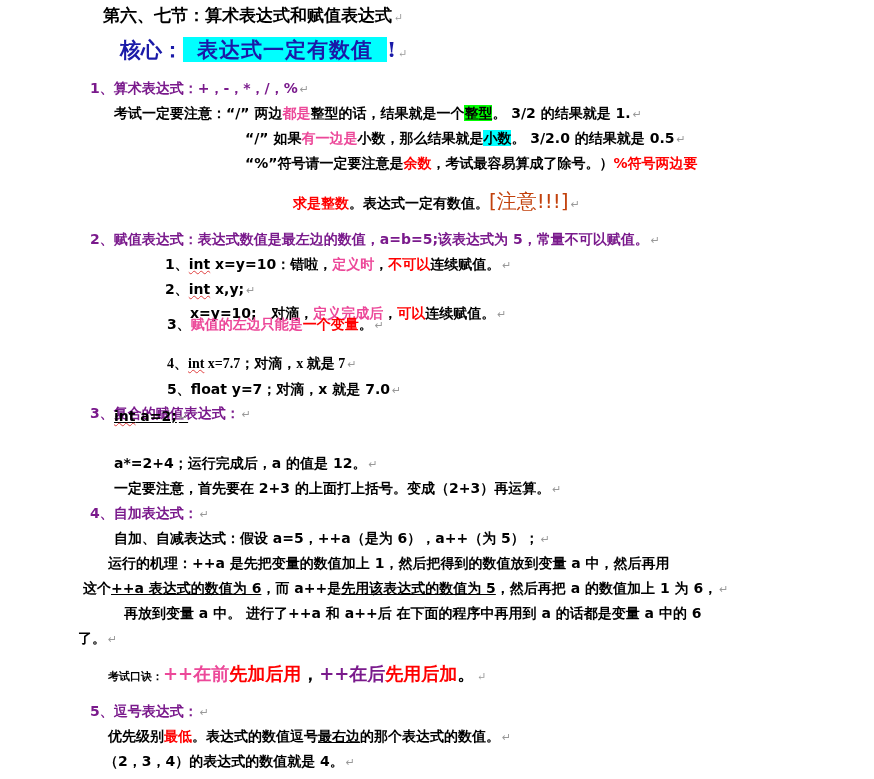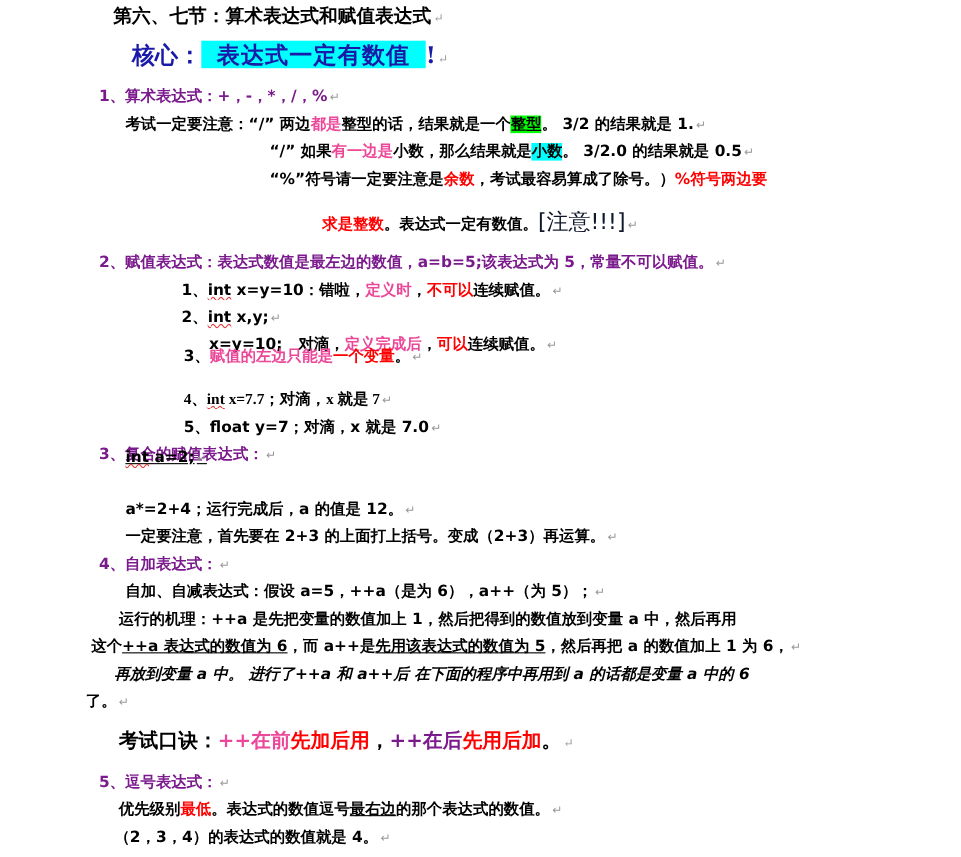--- a/index.html
+++ b/index.html
@@ -3,21 +3,21 @@
 <meta charset="utf-8">
 <style>
   html, body { margin:0; padding:0; background:#ffffff; }
   body { width:874px; height:779px; position:relative; overflow:hidden;
          font-family:"DejaVu Sans", "Liberation Sans", sans-serif; color:#000; }
   .line { position:absolute; white-space:nowrap; font-weight:bold; font-size:14px; line-height:20px; }
   .pm { color:#999; font-weight:normal; font-size:11px; margin-left:2px; }
   .blue { color:#ec4899; }
   .darkblue { color:#1a1aa8; }
   .red { color:#ff0000; }
-  .darkred { color:#0f172a;text-align:right; }
+  .darkred { color:#c2410c;text-align:right; }
   .purple { color:#7a1a8c; }
   .hl-cyan { background:#00ffff; }
   .hl-green { background:#00ff00; }
   .ul { text-decoration:underline; }
   .wavy { text-decoration:underline wavy #e04040; text-decoration-thickness:1px; }
   .serif { font-family:"DejaVu Serif", "Liberation Serif", serif; }
 </style>
 </head>
 <body>
 
@@ -85,28 +85,28 @@
 </div>
 <div class="line" style="left:114px;top:528px;">
   <span>自加、自减表达式：假设 a=5，++a（是为 6），a++（为 5）；</span><span class="pm">↵</span>
 </div>
 <div class="line" style="left:108px;top:553px;">
   <span>运行的机理：++a 是先把变量的数值加上 1，然后把得到的数值放到变量 a 中，然后再用</span>
 </div>
 <div class="line" style="left:83px;top:578px;">
   <span>这个</span><span class="ul">++a 表达式的数值为 6</span><span>，而 a++是</span><span class="ul">先用该表达式的数值为 5</span><span>，然后再把 a 的数值加上 1 为 6，</span><span class="pm">↵</span>
 </div>
-<div class="line" style="left:104px;top:603px;font-style:italic;">
+<div class="line" style="left:124px;top:603px;">
   <span>再放到变量 a 中。 进行了++a 和 a++后 在下面的程序中再用到 a 的话都是变量 a 中的 6</span>
 </div>
 <div class="line" style="left:78px;top:628px;">
   <span>了。</span><span class="pm">↵</span>
 </div>
 <div class="line serif" style="left:108px;top:662px;font-size:18px;line-height:24px;">
-  <span style="font-size:18px;">考试口诀：</span><span class="blue">++在前</span><span class="red">先加后用</span><span>，</span><span class="purple">++在后</span><span class="red">先用后加</span><span>。</span><span class="pm">↵</span>
+  <span style="font-size:11px;">考试口诀：</span><span class="blue">++在前</span><span class="red">先加后用</span><span>，</span><span class="purple">++在后</span><span class="red">先用后加</span><span>。</span><span class="pm">↵</span>
 </div>
 
 <div class="line purple" style="left:90px;top:701px;">
   <span>5、逗号表达式：</span><span class="pm">↵</span>
 </div>
 <div class="line" style="left:108px;top:726px;">
   <span>优先级别</span><span class="red">最低</span><span>。表达式的数值逗号</span><span class="ul">最右边</span><span>的那个表达式的数值。</span><span class="pm">↵</span>
 </div>
 <div class="line" style="left:104px;top:751px;">
   <span>（2，3，4）的表达式的数值就是 4。</span><span class="pm">↵</span>

